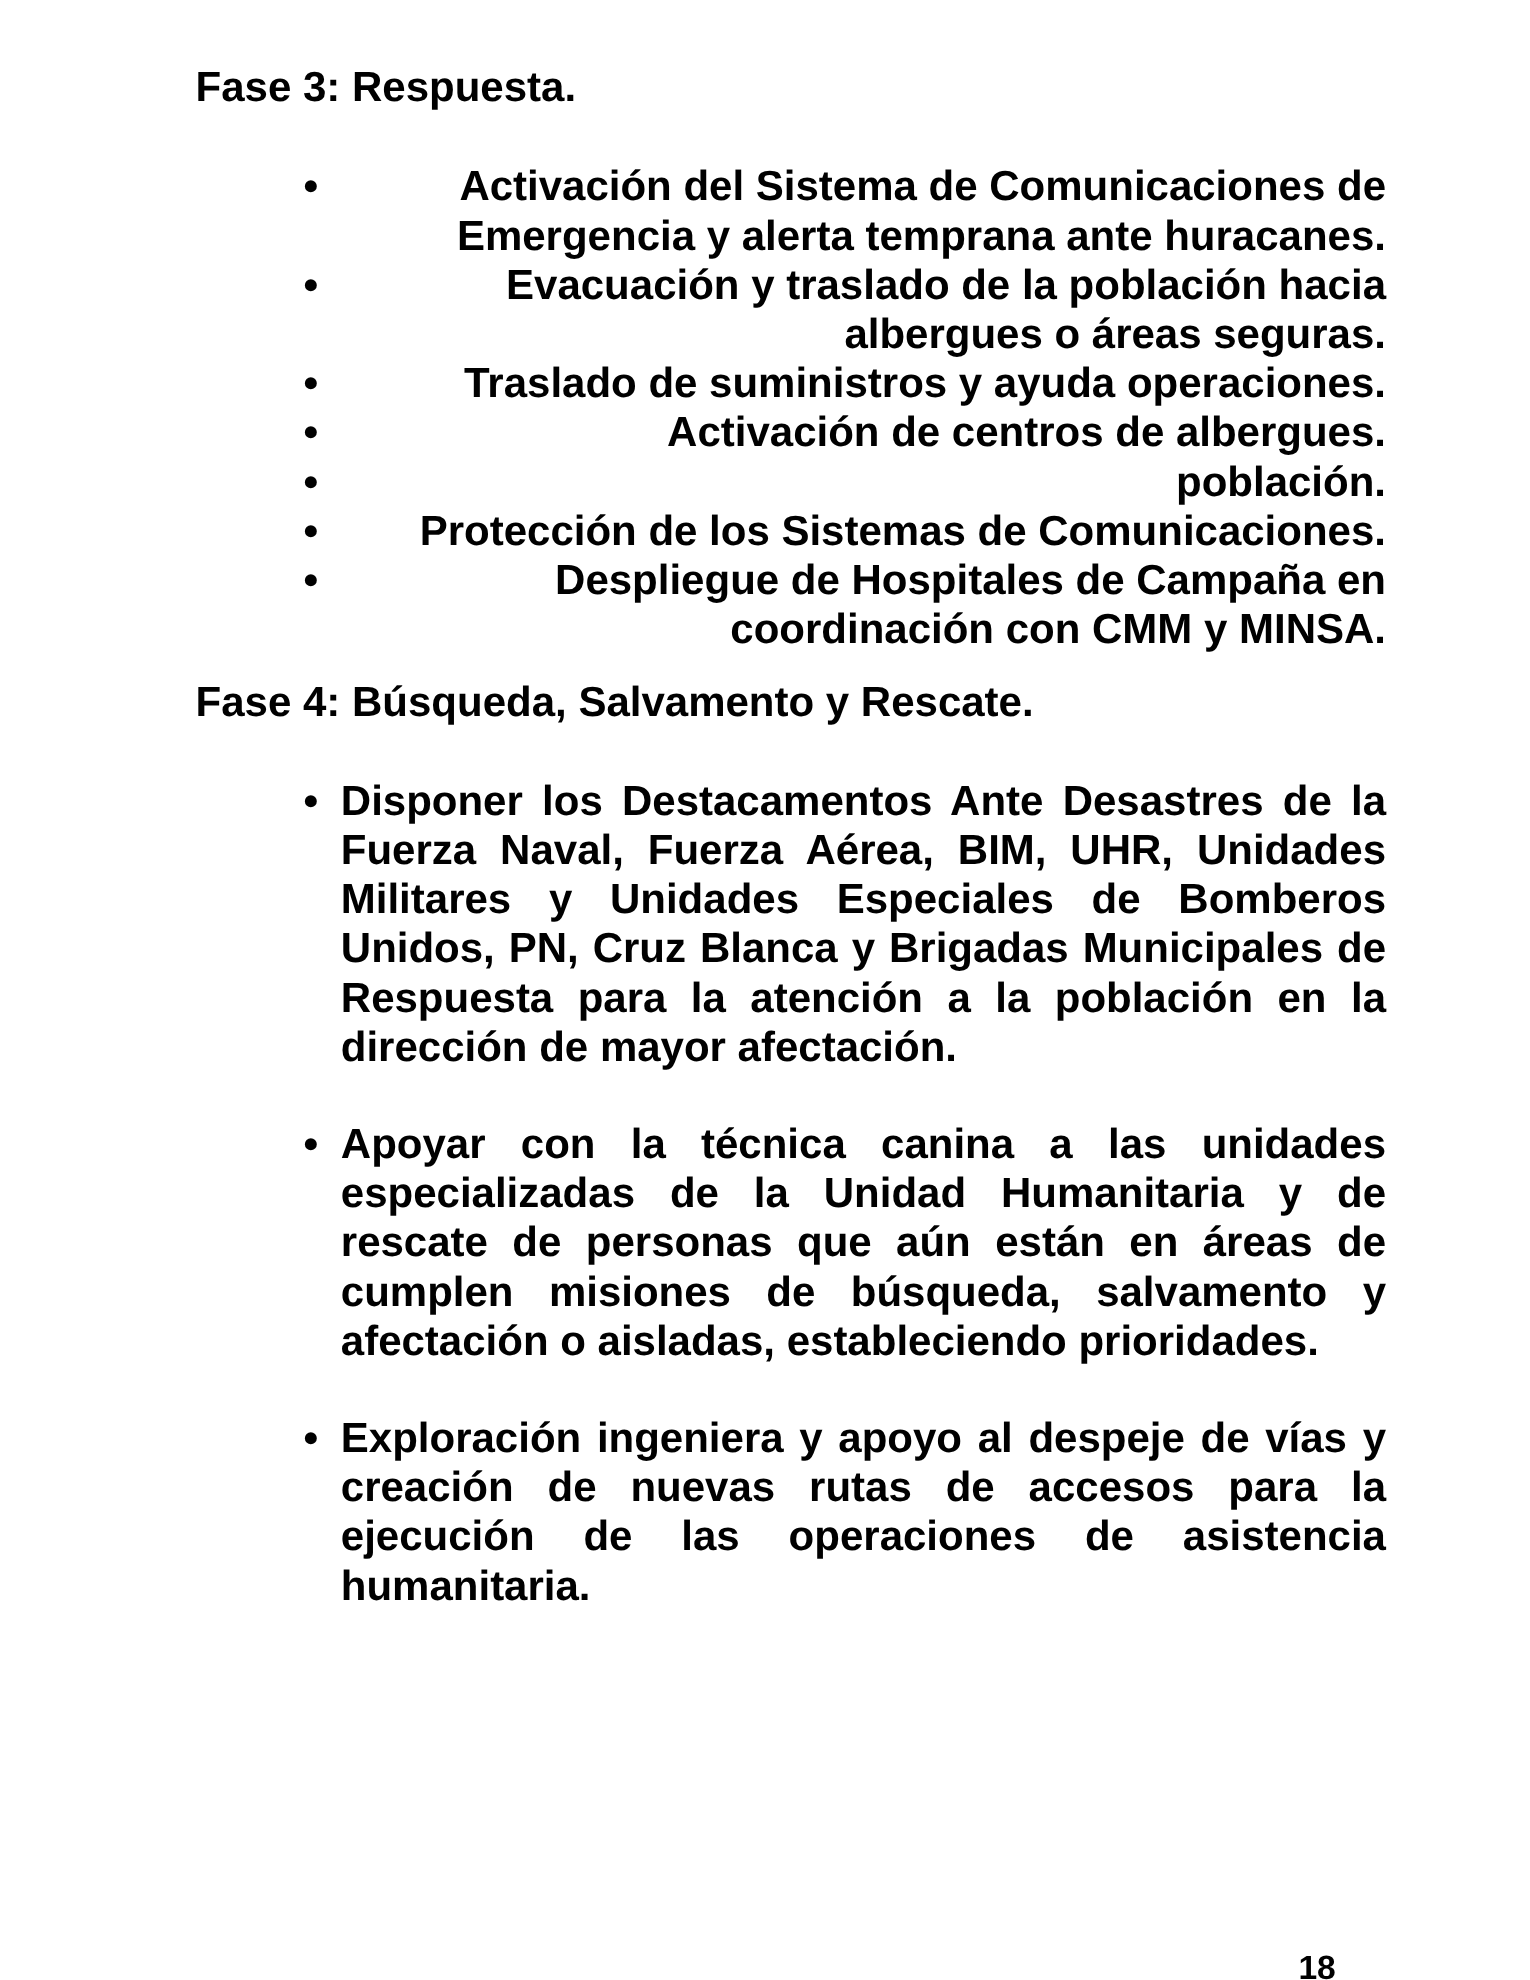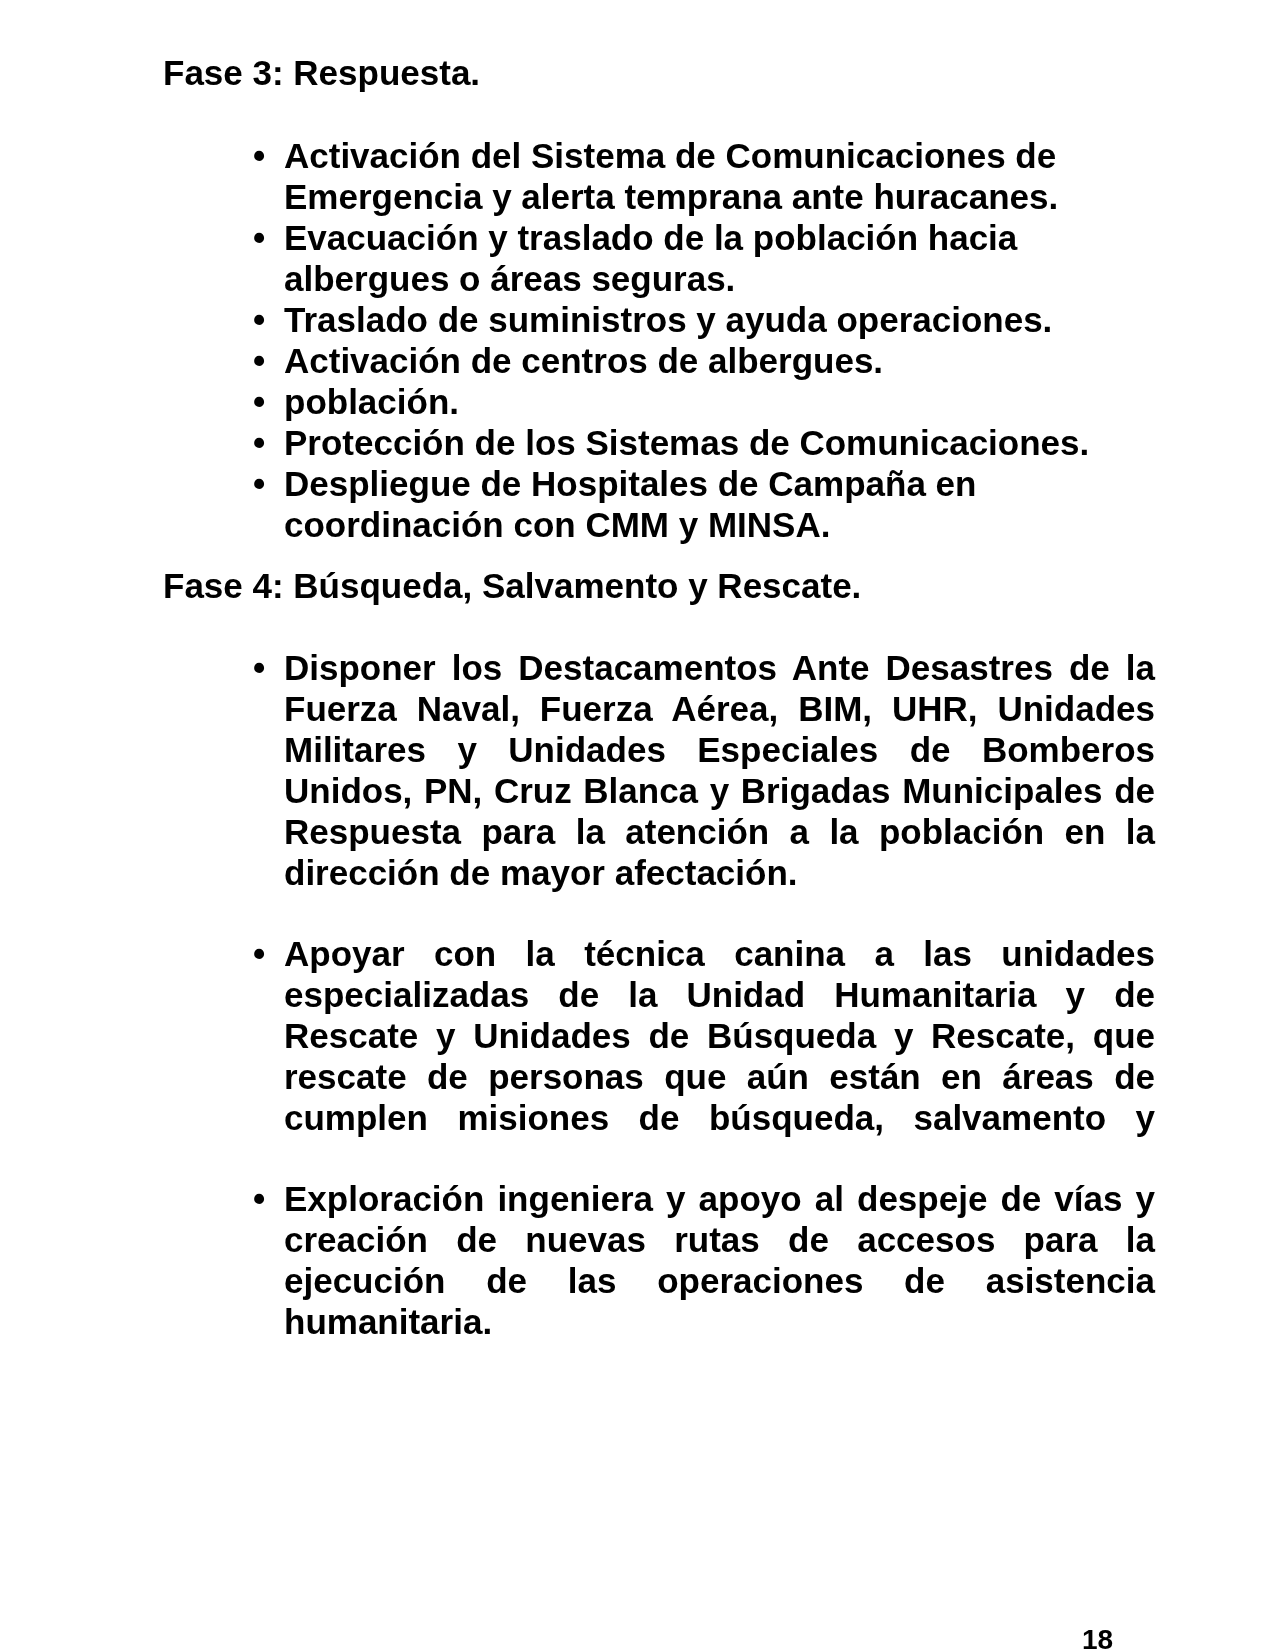--- a/index.html
+++ b/index.html
@@ -40,21 +40,21 @@
   .sec-fase4 ul.bullets { margin-top: 41px; }
 
   ul.bullets li { position: relative; }
   .sec-fase4 ul.bullets li + li { margin-top: 40px; }
 
   .bullet {
     position: absolute;
     left: -31px;
     top: 0;
   }
-  .line { white-space: nowrap; }
+  .line { white-space: nowrap; text-align: right; }
   li.justify .line {
     white-space: normal;
     text-align: justify;
     text-align-last: justify;
   }
   li.justify .line.last {
     white-space: nowrap;
     text-align: left;
     text-align-last: left;
   }
@@ -118,23 +118,23 @@
           <div class="line">Fuerza Naval, Fuerza Aérea, BIM, UHR, Unidades</div>
           <div class="line">Militares y Unidades Especiales de Bomberos</div>
           <div class="line">Unidos, PN, Cruz Blanca y Brigadas Municipales de</div>
           <div class="line">Respuesta para la atención a la población en la</div>
           <div class="line last">dirección de mayor afectación.</div>
         </li>
         <li class="justify">
           <span class="bullet">•</span>
           <div class="line">Apoyar con la técnica canina a las unidades</div>
           <div class="line">especializadas de la Unidad Humanitaria y de</div>
-          <div class="line">Rescate y Unidades de Búsqueda y Rescate, que</div>
           <div class="line">rescate de personas que aún están en áreas de</div>
           <div class="line">cumplen misiones de búsqueda, salvamento y</div>
+          <div class="line last">afectación o aisladas, estableciendo prioridades.</div>
         </li>
         <li class="justify">
           <span class="bullet">•</span>
           <div class="line">Exploración ingeniera y apoyo al despeje de vías y</div>
           <div class="line">creación de nuevas rutas de accesos para la</div>
           <div class="line">ejecución de las operaciones de asistencia</div>
           <div class="line last">humanitaria.</div>
         </li>
       </ul>
   </section>

